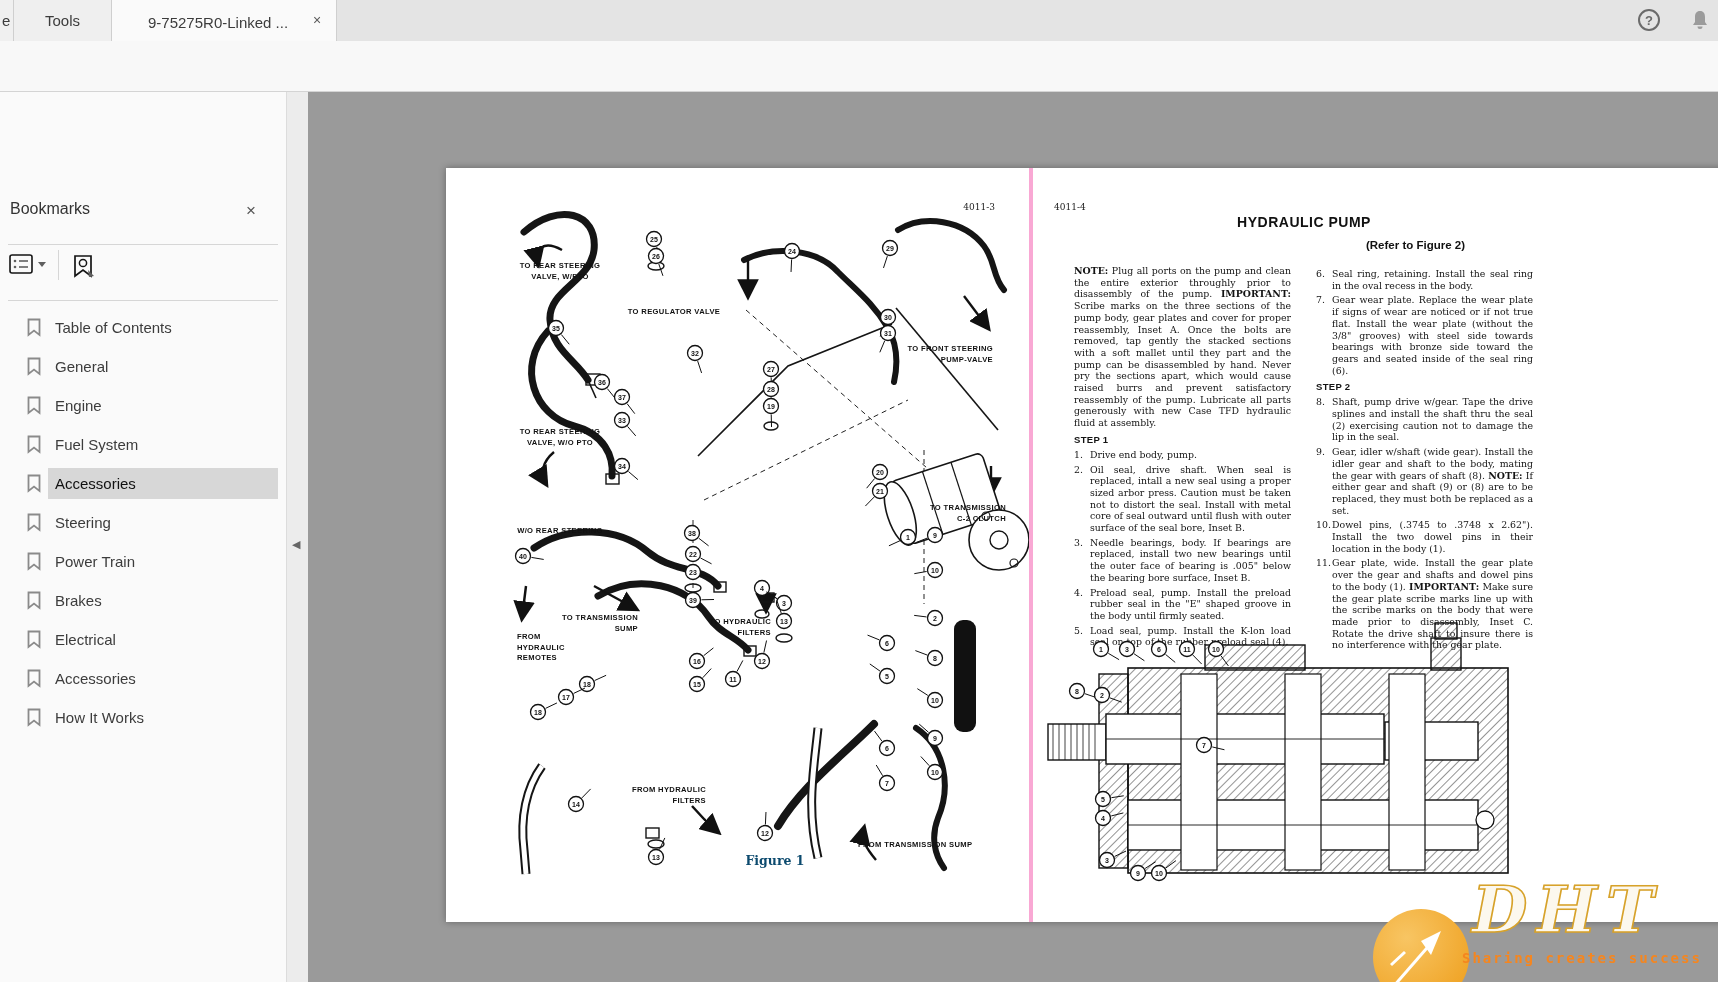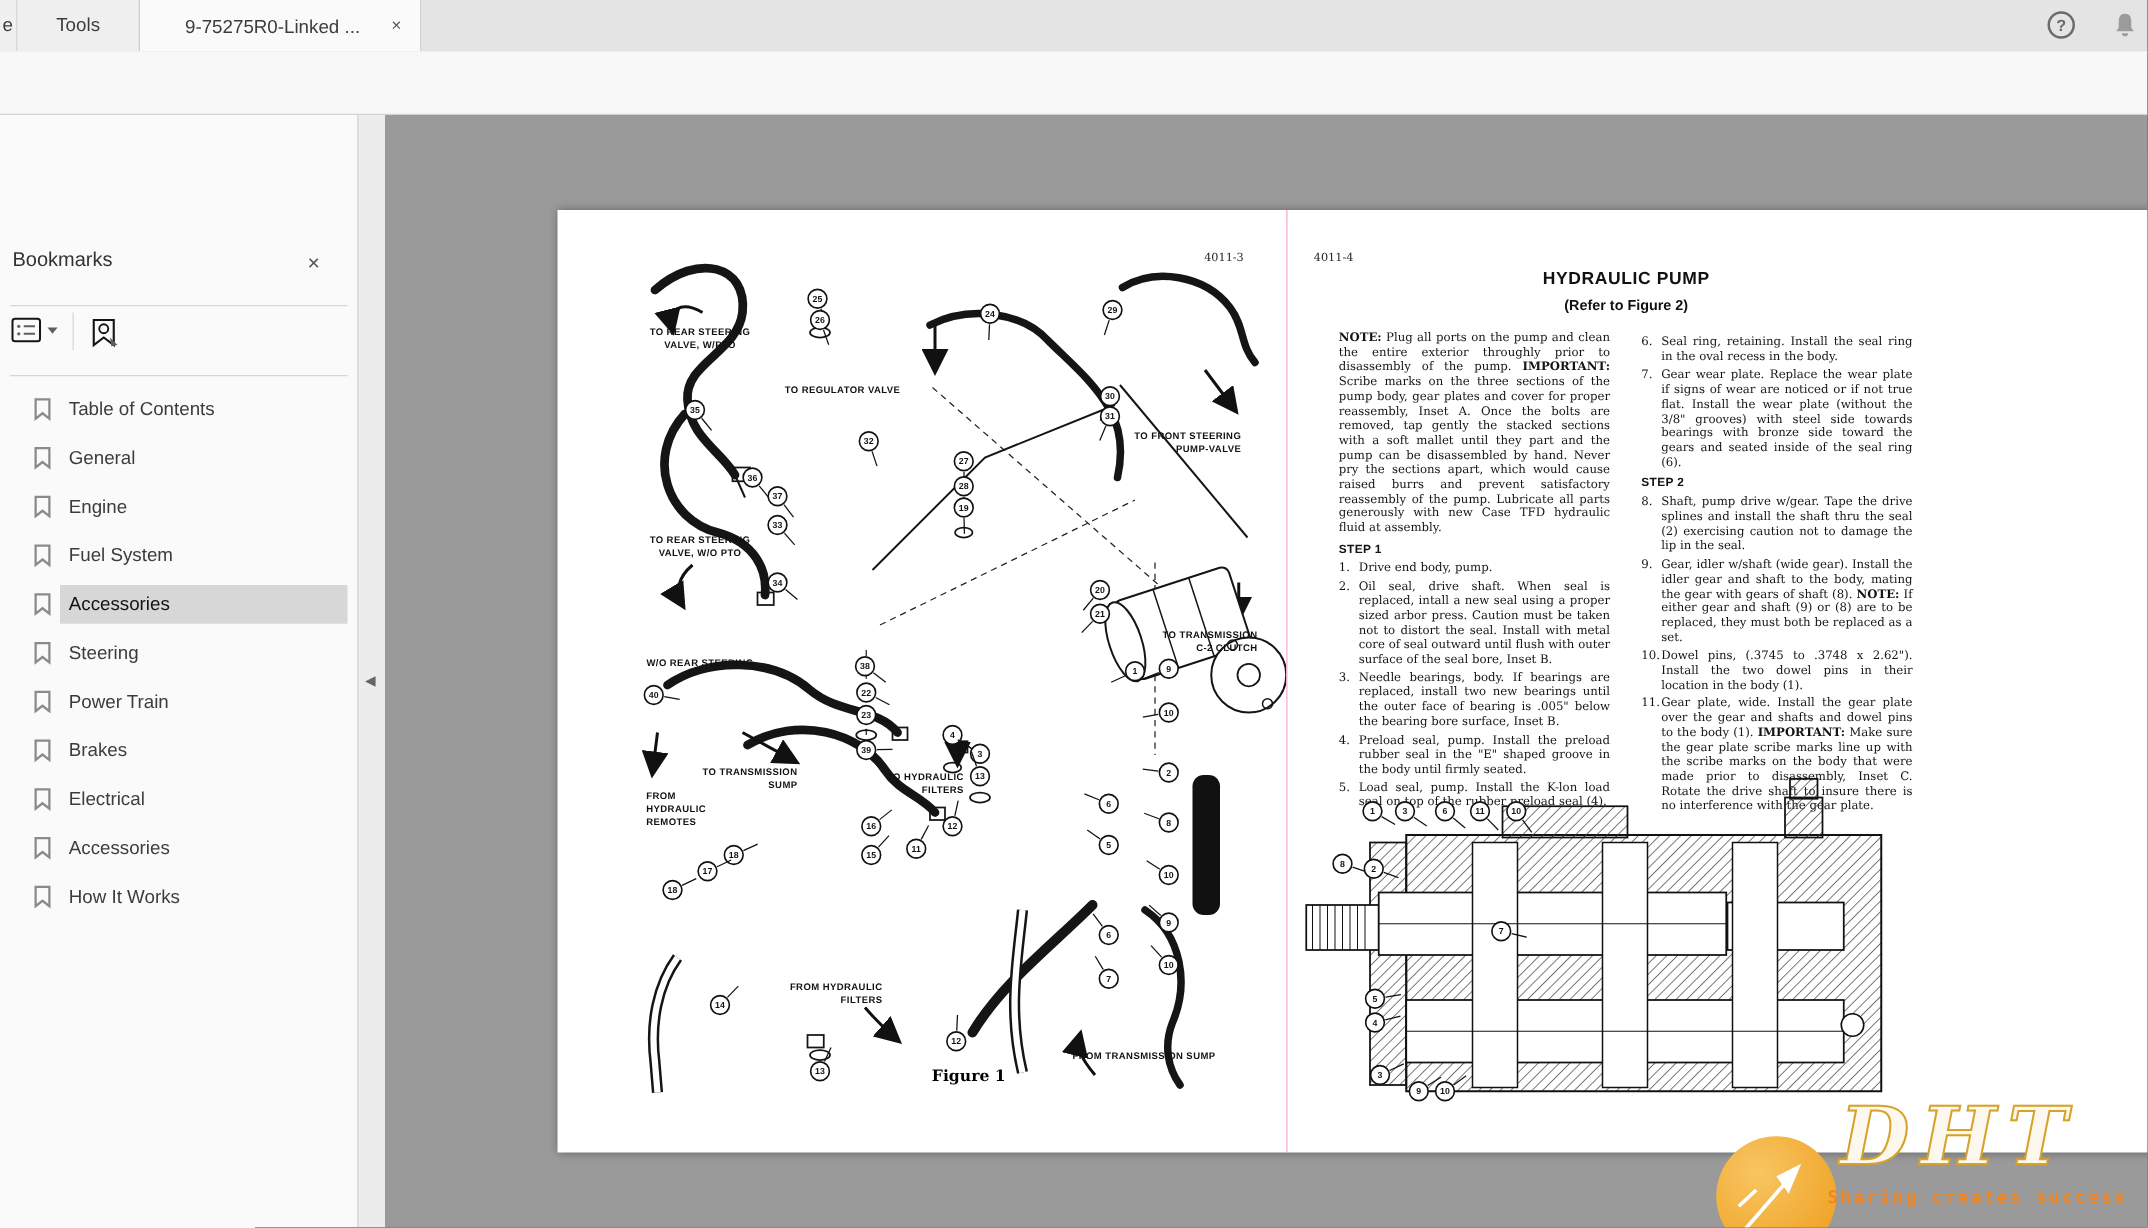--- a/index.html
+++ b/index.html
@@ -36,30 +36,30 @@
   .bm-lbl{position:absolute;left:48px;right:8px;top:4px;height:31px;line-height:31px;padding-left:7px;
           font-size:15px;color:#3c3c3c;white-space:nowrap;overflow:hidden;}
   .bm-row.sel .bm-lbl{background:#d7d7d7;color:#111;}
   .collapse-strip{position:absolute;left:286px;top:92px;width:22px;height:890px;background:#ececec;border-left:1px solid #dcdcdc;box-sizing:border-box;}
   .collapse-arrow{position:absolute;left:292px;top:538px;font-size:11px;color:#666;}
   
   .docarea{position:absolute;left:308px;top:92px;width:1410px;height:890px;background:#9a9a9a;}
   .page{position:absolute;left:446px;top:168px;width:1366px;height:754px;background:#fff;box-shadow:0 0 7px rgba(0,0,0,.35);}
   .halfpage{position:absolute;top:0;width:583px;height:754px;}
   .hp-left{left:0;}
-  .hp-right{left:583px;border-left:1px solid #f9a8d4;box-sizing:border-box;}
+  .hp-right{left:583px;border-left:4px solid #f9a8d4;box-sizing:border-box;}
   .figsvg{position:absolute;left:0;top:0;width:583px;height:754px;}
   .pcode{position:absolute;font:9px "DejaVu Serif",serif;color:#222;}
   .pcode-l{left:489px;top:34px;width:60px;text-align:right;}
   .pcode-r{left:21px;top:34px;width:80px;}
   .fig1cap{position:absolute;left:269px;top:685px;width:120px;text-align:center;
-           font:bold 12.5px "DejaVu Serif",serif;color:#000000;}
+           font:bold 12.5px "DejaVu Serif",serif;color:#0c4a6e;}
   .ptitle{position:absolute;left:110px;top:46px;width:322px;text-align:center;
           font:bold 14px "Liberation Sans",sans-serif;letter-spacing:.5px;color:#111;}
-  .psub{position:absolute;left:110px;top:71px;width:322px;text-align:center;
+  .psub{position:absolute;left:110px;top:71px;width:322px;text-align:right;
         font:bold 11.5px "Liberation Sans",sans-serif;color:#111;}
   .mcol{position:absolute;top:97px;width:217px;font:9.4px/11.7px "DejaVu Serif",serif;color:#131313;text-align:justify;}
   .mcol-l{left:41px;}
   .mcol-r{left:283px;}
   .mpara{margin-bottom:5px;}
   .mstep{font:bold 9.5px "Liberation Sans",sans-serif;margin:5px 0 4px 0;letter-spacing:.3px;}
   .mitem{display:flex;margin-top:3px;}
   .mitem .n{flex:none;width:16px;}
   .mitem .t{flex:1;text-align:justify;}
   

